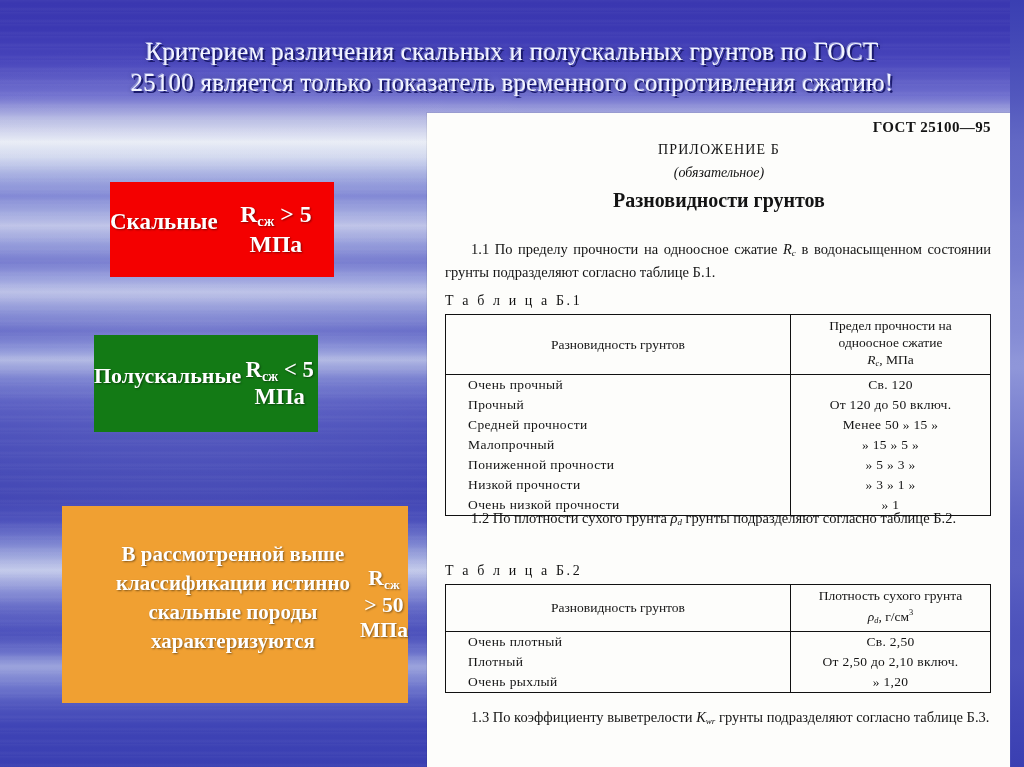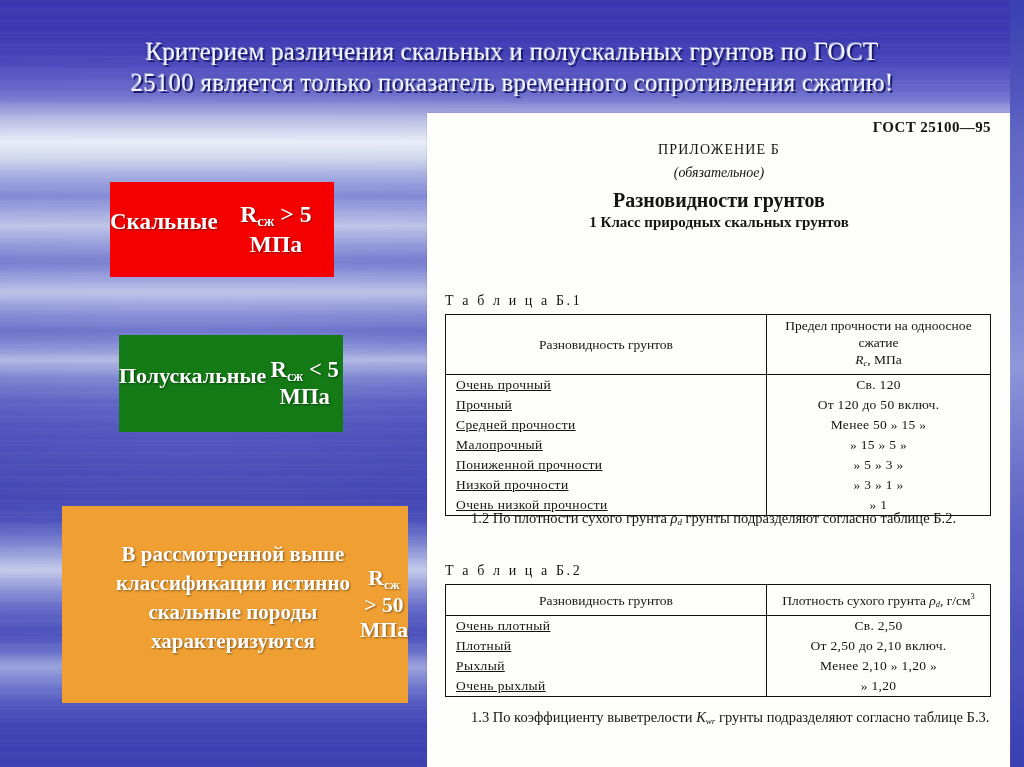--- a/index.html
+++ b/index.html
@@ -85,21 +85,21 @@
     position:absolute;
     color:#ffffff;
     font-family:"Liberation Serif", serif;
     font-weight:bold;
     text-align:center;
     display:flex;flex-direction:row;align-items:center;justify-content:center;
     text-shadow:1px 1px 2px rgba(0,0,0,.45);
     box-sizing:border-box;
   }
   #box-rock{ left:110px; top:182px; width:224px; height:95px; background:#f40000; font-size:23px; }
-  #box-semirock{ left:119px; top:335px; width:224px; height:97px; background:#137a15; font-size:22px;text-align:center; }
+  #box-semirock{ left:94px; top:335px; width:224px; height:97px; background:#137a15; font-size:22px;text-align:center; }
   #box-note{ left:62px; top:506px; width:346px; height:197px; background:#f0a032; font-size:21px;padding-left:44px; }
 
   .box .l1{ margin-bottom:16px; }
   #box-note .l1{ line-height:29px; margin-bottom:14px; }
   .box .l2{ font-size:1.03em; }
   sub{ font-size:.62em; vertical-align:-.28em; font-weight:bold; }
 
   
   #doc{
     position:absolute;left:427px;top:113px;width:584px;height:654px;
@@ -141,31 +141,31 @@
   table.gtab{
     position:absolute;left:18px;width:546px;
     border-collapse:collapse;
     font-size:13.5px;
     background:#fdfdfb;
   }
   #tab1{ top:201px; }
   #tab2{ top:471px; }
   table.gtab td, table.gtab th{
     border:1px solid #111;
-    padding:2px 10px;
+    padding:2px 22px;
     font-weight:normal;
     vertical-align:middle;
   }
   table.gtab thead th{
     text-align:center;font-size:13.5px;line-height:17px;height:38px;
   }
   table.gtab tbody td{ border-left:1px solid #111;border-right:1px solid #111;border-top:none;border-bottom:none; }
   table.gtab tbody tr:first-child td{ border-top:1px solid #111; }
   table.gtab tbody tr:last-child td{ border-bottom:1px solid #111; }
-  td.c1{ width:300px;text-align:left;letter-spacing:.4px;padding-left:8px;text-decoration:underline; }
+  td.c1{ width:300px;text-align:left;letter-spacing:.4px;padding-left:8px; }
   td.c2{ text-align:center;letter-spacing:.3px; }
   tbody tr{ height:19px; }
 
   .rightstrip{
     position:absolute;right:0;top:0;width:14px;height:767px;
     background:linear-gradient(180deg,#3a3fb2,#6f76cb 30%,#8f96d9 48%,#5a60c2 70%,#3a3fb2);
     opacity:.95;
   }
 </style>
 </head>
@@ -192,22 +192,24 @@
     <div class="l1">В рассмотренной выше классификации истинно скальные породы характеризуются</div>
     <div class="l2"><span>R</span><sub>сж</sub><span> &gt; 50 МПа</span></div>
   </div>
 
   <div id="doc">
     <div id="doc-inner">
       <div class="doc-std">ГОСТ 25100—95</div>
       <div class="doc-center d-app">ПРИЛОЖЕНИЕ Б</div>
       <div class="doc-center d-oblig">(обязательное)</div>
       <div class="doc-center d-h1">Разновидности грунтов</div>
-      <div class="doc-center d-h2">1 Класс природных скальных грунтов</div>
-
+
+      <div class="para" id="p11">
+        <span class="ind"></span>1.1 По пределу прочности на одноосное сжатие <i class="sym">R</i><span class="sbx">c</span> в водонасыщенном состоянии грунты подразделяют согласно таблице Б.1.
+      </div>
 
       <div class="tcap" id="cap1">Т а б л и ц а   Б.1</div>
 
       <table class="gtab" id="tab1">
         <thead>
           <tr>
             <th style="width:300px">Разновидность грунтов</th>
             <th>Предел прочности на одноосное сжатие<br><i class="sym">R</i><span class="sbx">c</span>, МПа</th>
           </tr>
         </thead>
@@ -259,24 +261,20 @@
         <tbody>
           <tr>
               <td class="c1">Очень плотный</td>
               <td class="c2">Св. 2,50</td>
             </tr>
           <tr>
               <td class="c1">Плотный</td>
               <td class="c2">От  2,50   до  2,10   включ.</td>
             </tr>
           <tr>
-              <td class="c1">Рыхлый</td>
-              <td class="c2">Менее  2,10    »    1,20      »</td>
-            </tr>
-          <tr>
               <td class="c1">Очень рыхлый</td>
               <td class="c2">»     1,20</td>
             </tr>
         </tbody>
       </table>
 
       <div class="para" id="p13">
         <span class="ind"></span>1.3 По коэффициенту выветрелости <i class="sym">K</i><span class="sbx">wr</span> грунты подразделяют согласно таблице Б.3.
       </div>
     </div>

